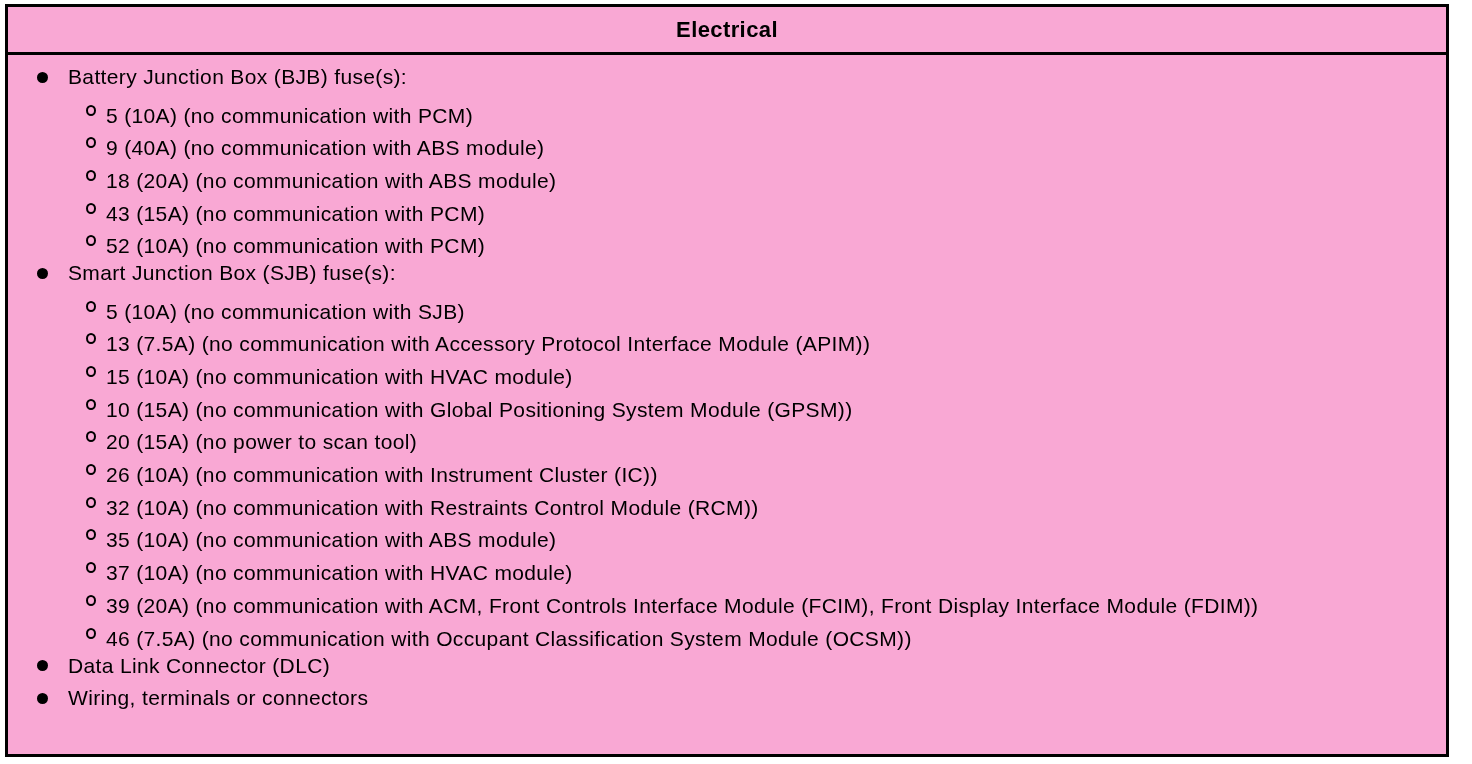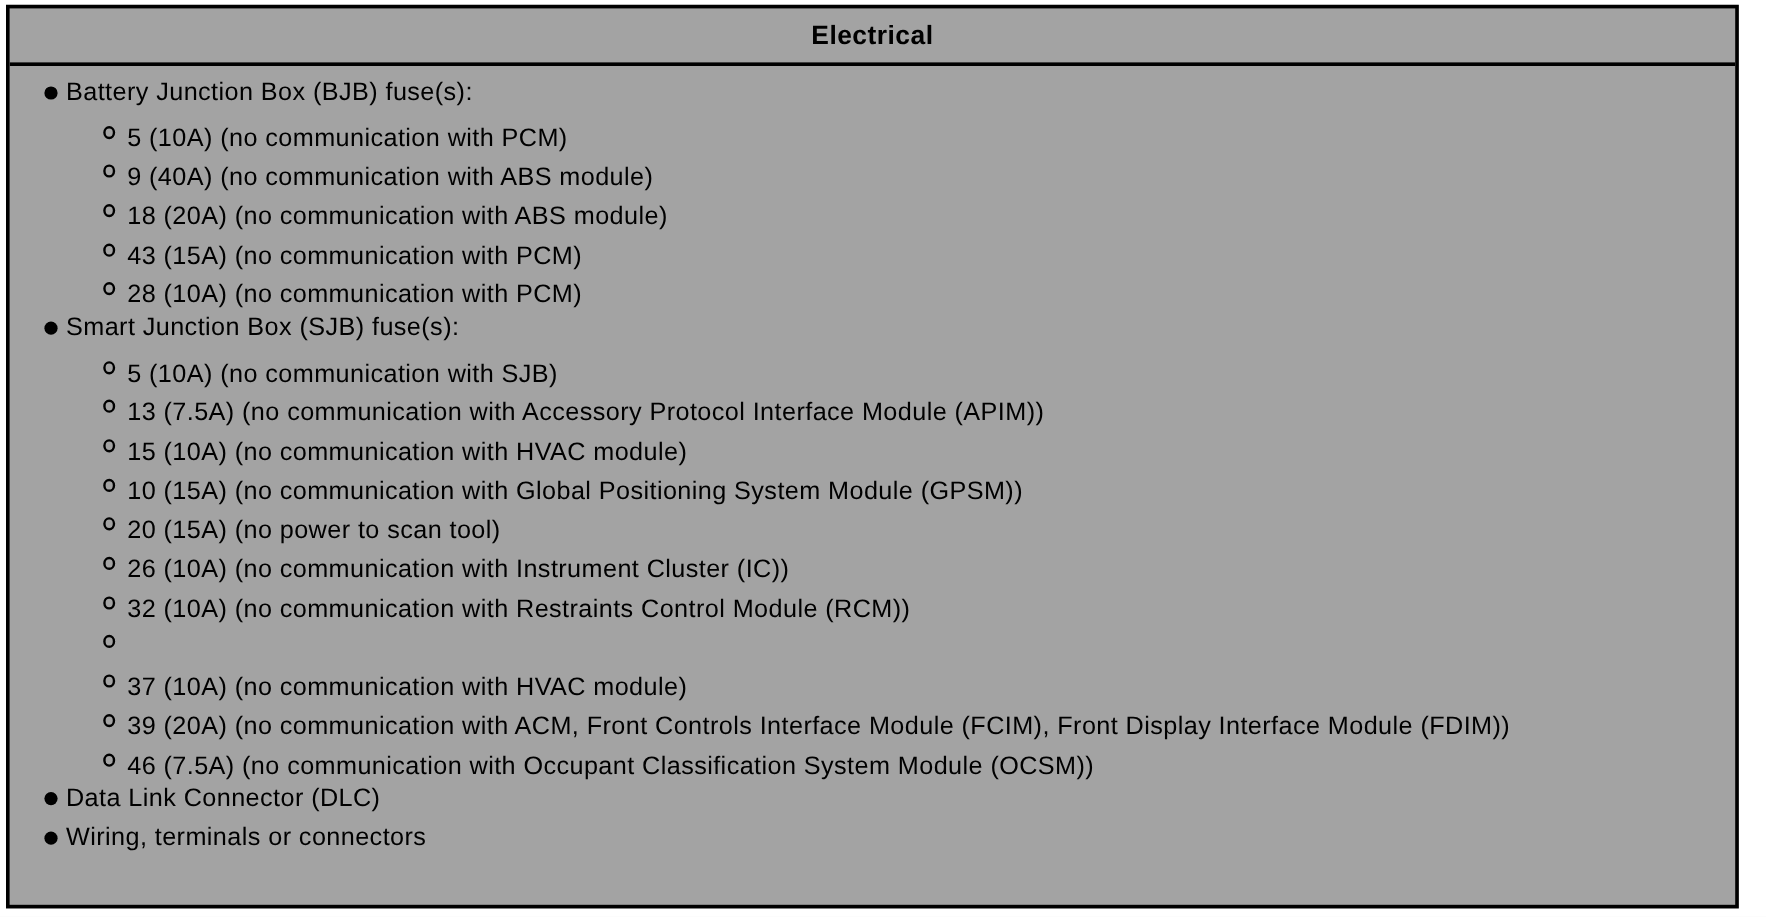--- a/index.html
+++ b/index.html
@@ -13,21 +13,21 @@
     -webkit-font-smoothing: antialiased;
   }
   .doc-table {
     position: absolute;
     left: 5px;
     top: 4px;
     width: 1444px;
     height: 753px;
     box-sizing: border-box;
     border: 3px solid #000000;
-    background: #a3a3a3;
+    background: #f9a8d4;
     overflow: hidden;
   }
   .table-header {
     height: 48px;
     box-sizing: border-box;
     border-bottom: 3px solid #000000;
     display: flex;
     align-items: center;
     justify-content: center;
     font-weight: bold;
@@ -47,21 +47,21 @@
   }
   .bullet-filled {
     flex: none;
     width: 11px;
     height: 11px;
     border-radius: 50%;
     background: #000000;
     margin-left: 29px;
   }
   .row.l1 .text {
-    margin-left: 7px;
+    margin-left: 20px;
   }
   .bullet-open {
     flex: none;
     width: 6px;
     height: 7px;
     border: 2.5px solid #000000;
     border-radius: 50%;
     margin-left: 78px;
   }
   .row.l2 .text {
@@ -92,21 +92,21 @@
       <div class="row l2">
         <span class="bullet-open"></span>
         <span class="text">18 (20A) (no communication with ABS module)</span>
       </div>
       <div class="row l2">
         <span class="bullet-open"></span>
         <span class="text">43 (15A) (no communication with PCM)</span>
       </div>
       <div class="row l2">
         <span class="bullet-open"></span>
-        <span class="text">28 (10A) (no communication with PCM)</span>
+        <span class="text">52 (10A) (no communication with PCM)</span>
       </div>
       <div class="row l1">
         <span class="bullet-filled"></span>
         <span class="text">Smart Junction Box (SJB) fuse(s):</span>
       </div>
       <div class="row l2">
         <span class="bullet-open"></span>
         <span class="text">5 (10A) (no communication with SJB)</span>
       </div>
       <div class="row l2">
@@ -128,20 +128,21 @@
       <div class="row l2">
         <span class="bullet-open"></span>
         <span class="text">26 (10A) (no communication with Instrument Cluster (IC))</span>
       </div>
       <div class="row l2">
         <span class="bullet-open"></span>
         <span class="text">32 (10A) (no communication with Restraints Control Module (RCM))</span>
       </div>
       <div class="row l2">
         <span class="bullet-open"></span>
+        <span class="text">35 (10A) (no communication with ABS module)</span>
       </div>
       <div class="row l2">
         <span class="bullet-open"></span>
         <span class="text">37 (10A) (no communication with HVAC module)</span>
       </div>
       <div class="row l2">
         <span class="bullet-open"></span>
         <span class="text">39 (20A) (no communication with ACM, Front Controls Interface Module (FCIM), Front Display Interface Module (FDIM))</span>
       </div>
       <div class="row l2">

